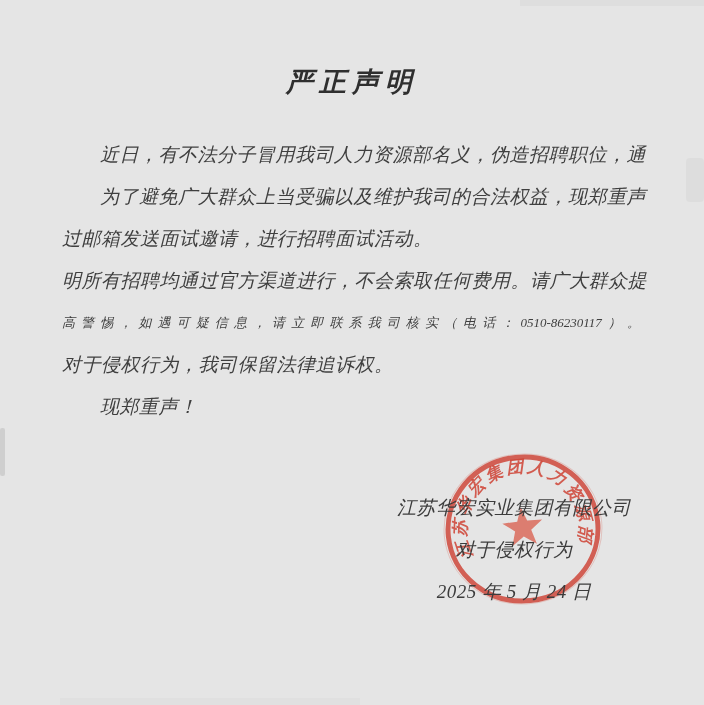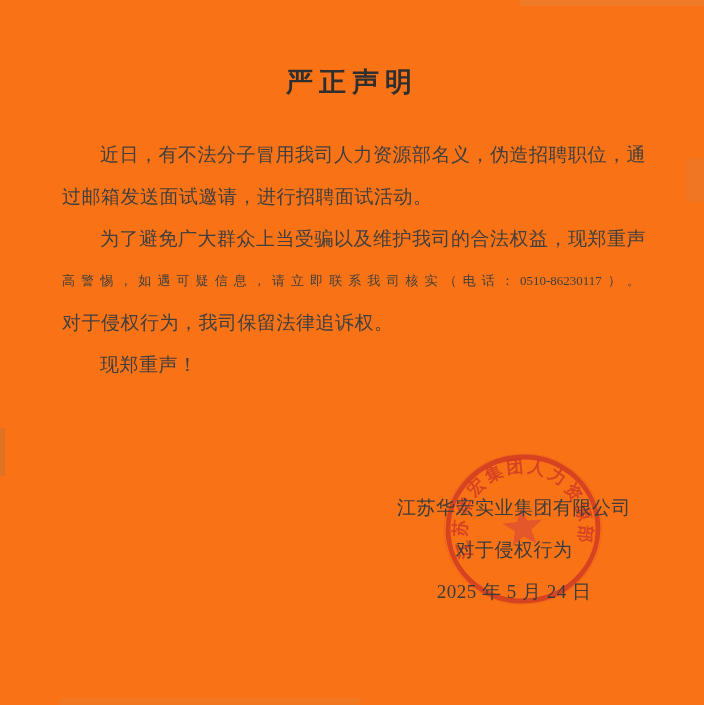--- a/index.html
+++ b/index.html
@@ -8,21 +8,22 @@
     width: 704px;
     height: 705px;
     overflow: hidden;
     background: #fcfcfc;
     font-family: "Liberation Serif", "DejaVu Serif", serif;
   }
   .page {
     position: relative;
     width: 704px;
     height: 705px;
-    background: #f97316;
+    background: #e5e5e5;
+    font-style: italic;
   }
   .smudge { position: absolute; pointer-events: none; }
   .s1 { left: 0; top: 428px; width: 5px; height: 48px; background: rgba(110,110,110,0.18); border-radius: 2px; }
   .s2 { left: 686px; top: 158px; width: 18px; height: 44px; background: rgba(160,160,160,0.10); border-radius: 4px; }
   .s3 { left: 520px; top: 0; width: 184px; height: 6px; background: rgba(170,170,170,0.12); }
   .s4 { left: 60px; top: 698px; width: 300px; height: 7px; background: rgba(170,170,170,0.08); }
 
   .title {
     position: absolute;
     top: 64px;
@@ -88,22 +89,23 @@
 
   <div class="smudge s1"></div>
   <div class="smudge s2"></div>
   <div class="smudge s3"></div>
   <div class="smudge s4"></div>
 
   <h1 class="title">严正声明</h1>
 
   <div class="body-text">
     <div class="line full indent">近日，有不法分子冒用我司人力资源部名义，伪造招聘职位，通</div>
+    <div class="line full indent">为了避免广大群众上当受骗以及维护我司的合法权益，现郑重声</div>
     <div class="line">过邮箱发送面试邀请，进行招聘面试活动。</div>
-    <div class="line full indent">为了避免广大群众上当受骗以及维护我司的合法权益，现郑重声</div>
+    <div class="line full">明所有招聘均通过官方渠道进行，不会索取任何费用。请广大群众提</div>
     <div class="line full tight">高警惕，如遇可疑信息，请立即联系我司核实（电话：0510-86230117）。</div>
     <div class="line">对于侵权行为，我司保留法律追诉权。</div>
     <div class="line indent">现郑重声！</div>
   </div>
 
   <svg class="seal" viewBox="0 0 164 154" aria-hidden="true">
     <ellipse cx="82" cy="77" rx="79" ry="75" fill="none" stroke="#cc3526" stroke-width="1" stroke-opacity="0.22"></ellipse>
     <ellipse cx="82" cy="77" rx="75" ry="72" fill="none" stroke="#cc3526" stroke-width="5" stroke-opacity="0.82"></ellipse>
     <polygon points="82,55 87,69.1 102,69.5 90.1,78.6 94.3,93 82,84.5 69.7,93 73.9,78.6 62,69.5 77,69.1" fill="#d84a36" fill-opacity="0.72"></polygon>
     <defs>

